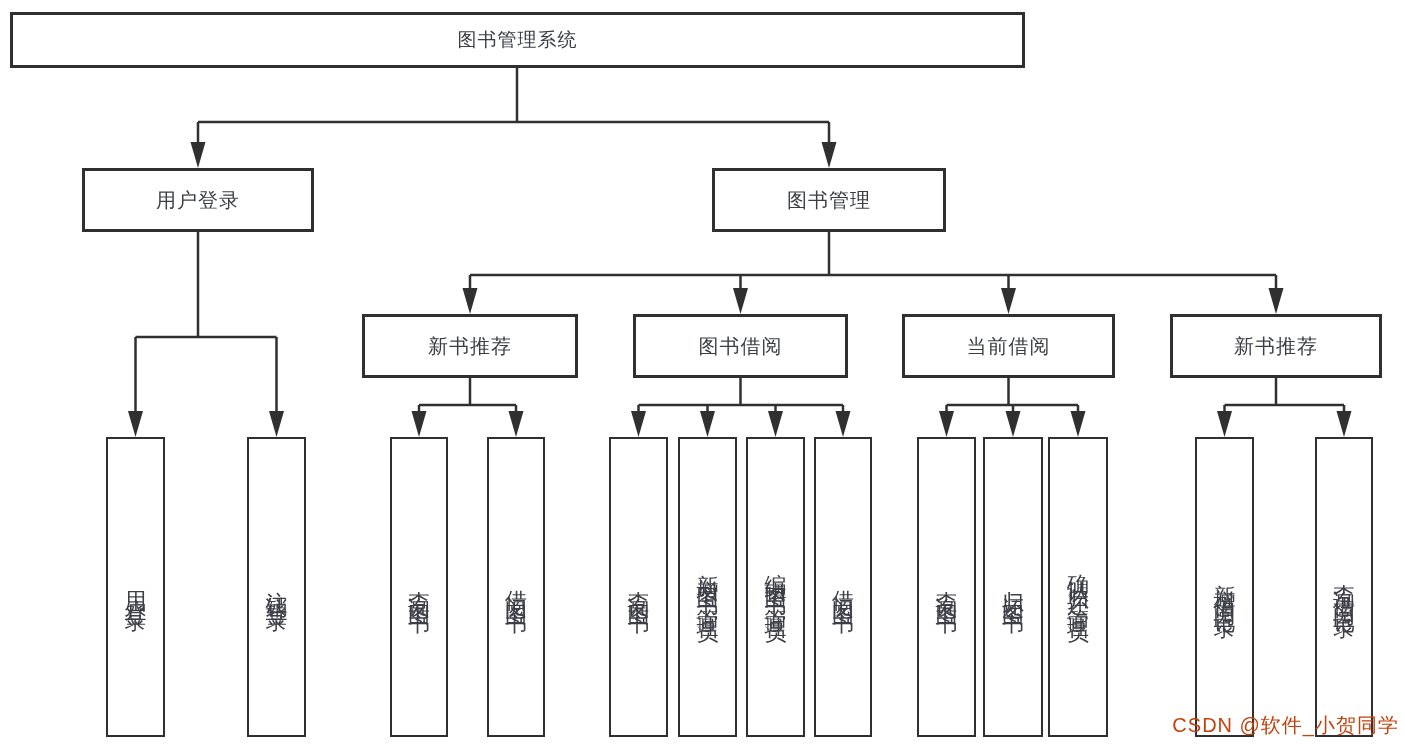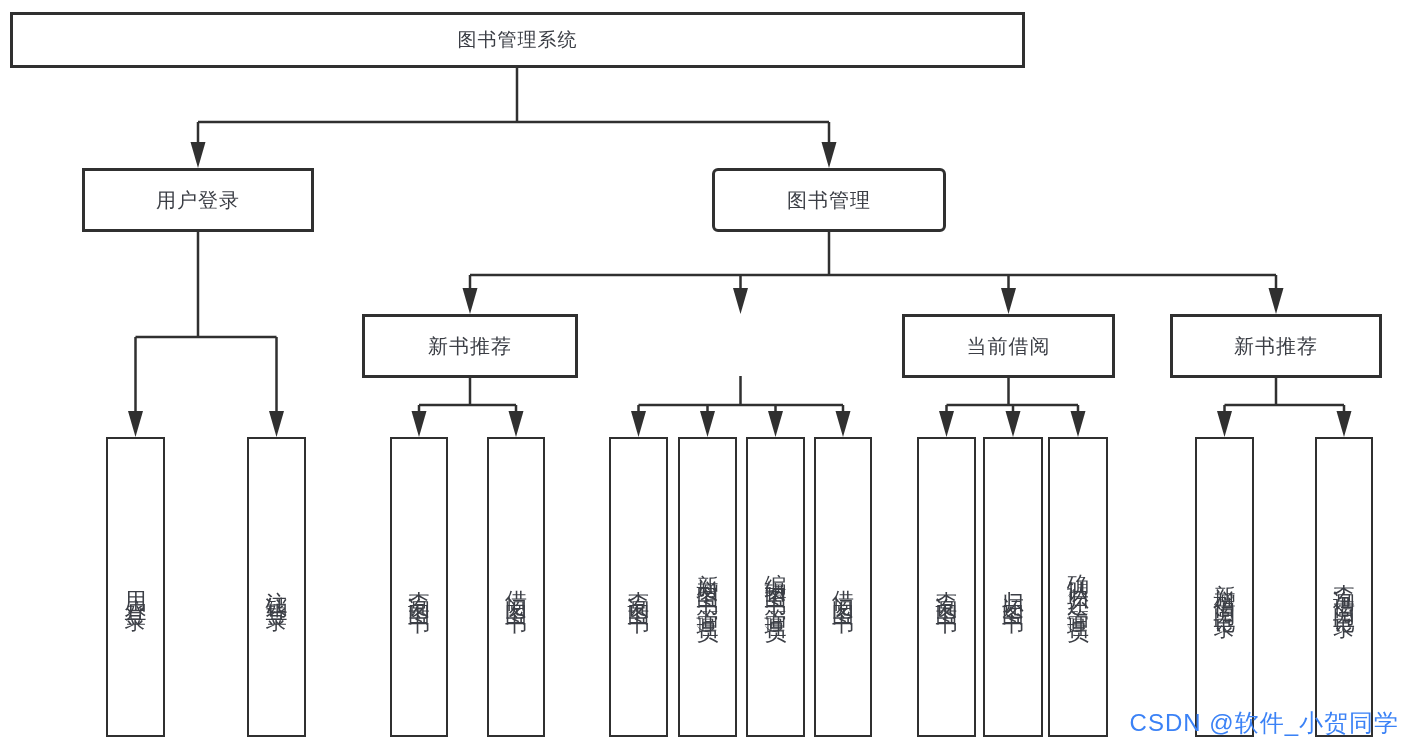--- a/index.html
+++ b/index.html
@@ -42,23 +42,23 @@
     text-orientation: mixed;
     font-size: 22px;
     letter-spacing: 7px;
     line-height: 1.1;
     color: #3b3e45;
   }
   .watermark {
     position: absolute;
     right: 6px;
     bottom: 8px;
-    font-size: 24px;
+    font-size: 20px;
     letter-spacing: 1px;
-    color: #3b82f6;
+    color: #c2410c;
     white-space: nowrap;
   }
 </style>
 </head>
 <body>
 
 <div class="stage">
 
   <svg class="connectors" viewBox="0 0 1405 747" xmlns="http://www.w3.org/2000/svg">
 
@@ -110,26 +110,29 @@
     </g>
   </svg>
 
   <div class="box hbox title-box" style="left:10px; top:12px; width:1015px; height:56px;">
     <span>图书管理系统</span>
   </div>
 
   <div class="box hbox" style="left:82px; top:168px; width:232px; height:64px;">
     <span>用户登录</span>
   </div>
-  <div class="box hbox" style="left:712px; top:168px; width:234px; height:64px;border-radius:6px;">
+  <div class="box hbox" style="left:712px; top:168px; width:234px; height:64px;">
     <span>图书管理</span>
   </div>
 
   <div class="box hbox" style="left:362px; top:314px; width:216px; height:64px;text-align:center;">
     <span>新书推荐</span>
+  </div>
+  <div class="box hbox" style="left:633px; top:314px; width:215px; height:64px;">
+    <span>图书借阅</span>
   </div>
   <div class="box hbox" style="left:902px; top:314px; width:213px; height:64px;align-items:center;">
     <span>当前借阅</span>
   </div>
   <div class="box hbox" style="left:1170px; top:314px; width:212px; height:64px;">
     <span>新书推荐</span>
   </div>
 
   <div class="box leaf" style="left:106px; width:59px;">
     <span class="vtext">用户登录</span>

